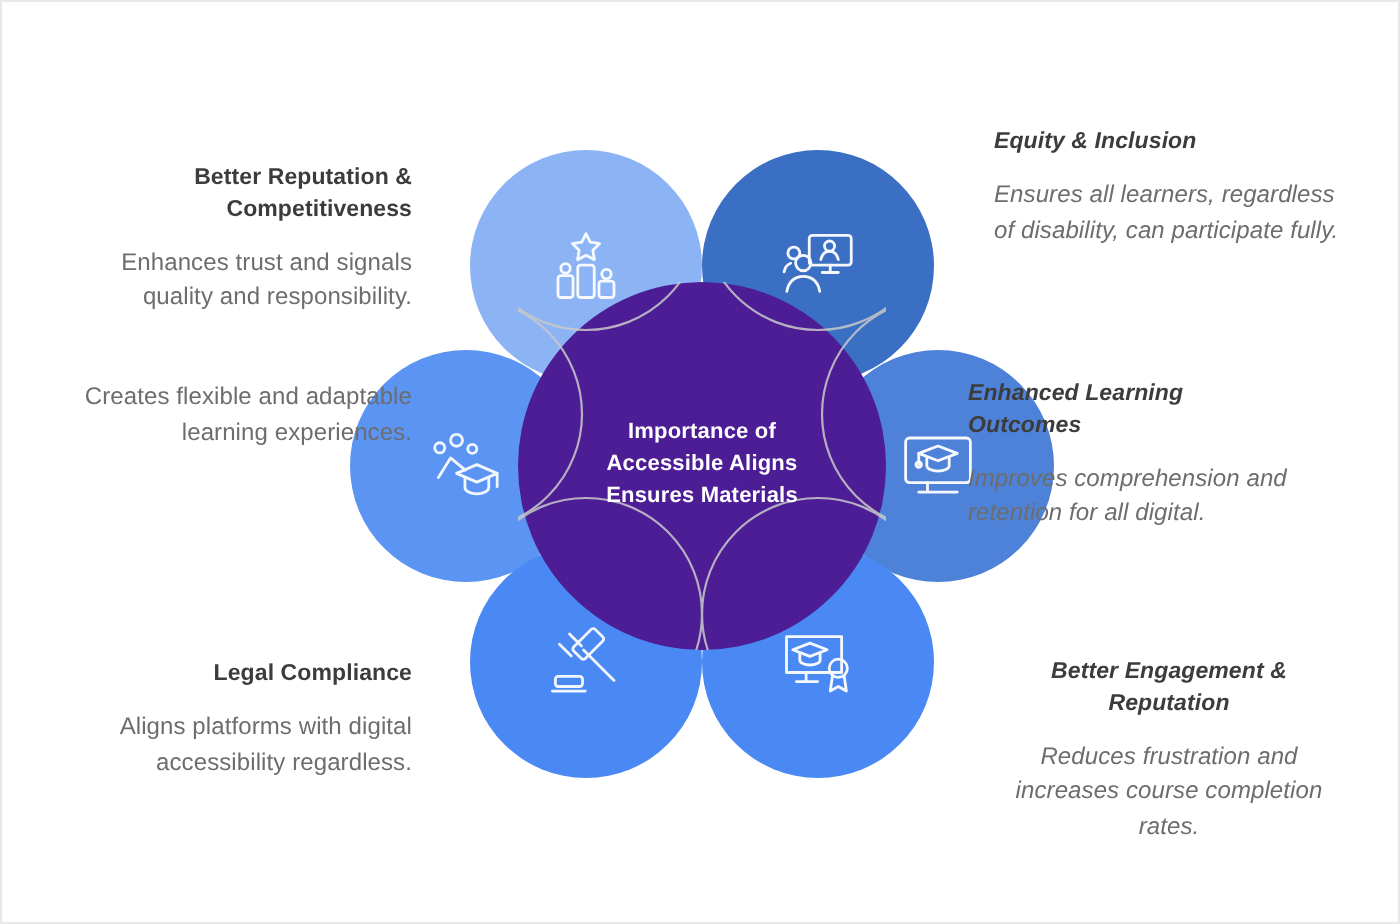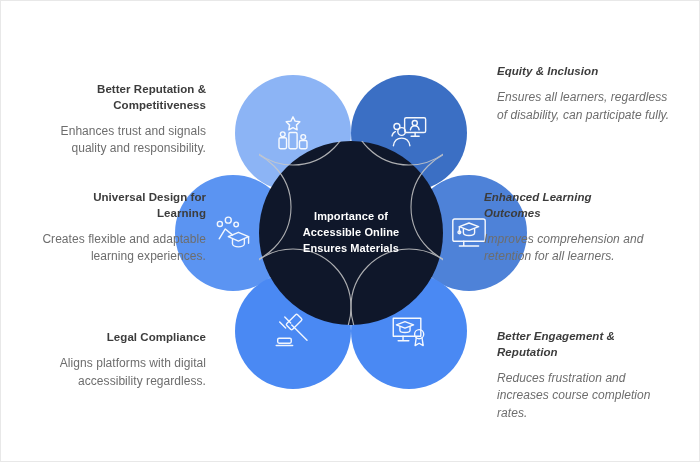--- a/index.html
+++ b/index.html
@@ -23,21 +23,21 @@
     width:116px;height:116px;
     border-radius:50%;
     display:flex;align-items:center;justify-content:center;
   }
   .petal svg{display:block;}
   .hub{
     position:absolute;
     left:258px;top:140px;
     width:184px;height:184px;
     border-radius:50%;
-    background:#0f172a;
+    background:#4c1d95;
     display:flex;align-items:center;justify-content:center;
   }
   .hub-arcs{position:absolute;left:0;top:0;}
   .hub-text{
     position:relative;
     z-index:3;
     color:#ffffff;
     font-size:11px;
     font-weight:bold;
     line-height:1.45;
@@ -64,21 +64,21 @@
     letter-spacing:.05px;
   }
   .align-right{text-align:right;}
   .align-left{text-align:left;font-style:italic;}
 
   .b-tl{left:30px;  top:52px;margin-top:29px;}
   .b-ml{left:30px;  top:189px;}
   .b-bl{left:30px;  top:329px;}
   .b-tr{left:496px; top:63px;}
   .b-mr{left:483px; top:189px;}
-  .b-br{left:496px; top:328px;}
+  .b-br{left:496px; top:328px;text-align:center;}
 </style>
 </head>
 <body>
 
 <div id="canvas">
 
   <div class="hub-wrap">
 
     <div class="petal" style="left:234px;top:74px;background:#8cb4f5;">
       <span>
@@ -167,58 +167,54 @@
           <circle cx="34" cy="-34" r="58"></circle>
           <circle cx="150" cy="-34" r="58"></circle>
           <circle cx="-26" cy="66" r="58"></circle>
           <circle cx="210" cy="66" r="58"></circle>
           <circle cx="34" cy="166" r="58"></circle>
           <circle cx="150" cy="166" r="58"></circle>
         </g>
       </svg>
       <div class="hub-text">
         <span>Importance of</span><br>
-        <span>Accessible Online</span><br>
+        <span>Accessible Aligns</span><br>
         <span>Ensures Materials</span>
       </div>
     </div>
   </div>
 
   <div class="block b-tl align-right">
     <p class="ttl">
       <span>Better Reputation &amp;</span><br>
       <span>Competitiveness</span>
     </p>
     <p class="desc">Enhances trust and signals quality and responsibility.</p>
   </div>
 
   <div class="block b-ml align-right">
-    <p class="ttl">
-      <span>Universal Design for</span><br>
-      <span>Learning</span>
-    </p>
     <p class="desc">Creates flexible and adaptable learning experiences.</p>
   </div>
 
   <div class="block b-bl align-right">
     <p class="ttl">Legal Compliance</p>
     <p class="desc">Aligns platforms with digital accessibility regardless.</p>
   </div>
 
   <div class="block b-tr align-left">
     <p class="ttl">Equity &amp; Inclusion</p>
     <p class="desc">Ensures all learners, regardless of disability, can participate fully.</p>
   </div>
 
   <div class="block b-mr align-left">
     <p class="ttl">
       <span>Enhanced Learning</span><br>
       <span>Outcomes</span>
     </p>
-    <p class="desc">Improves comprehension and retention for all learners.</p>
+    <p class="desc">Improves comprehension and retention for all digital.</p>
   </div>
 
   <div class="block b-br align-left">
     <p class="ttl">
       <span>Better Engagement &amp;</span><br>
       <span>Reputation</span>
     </p>
     <p class="desc">Reduces frustration and increases course completion rates.</p>
   </div>
 

